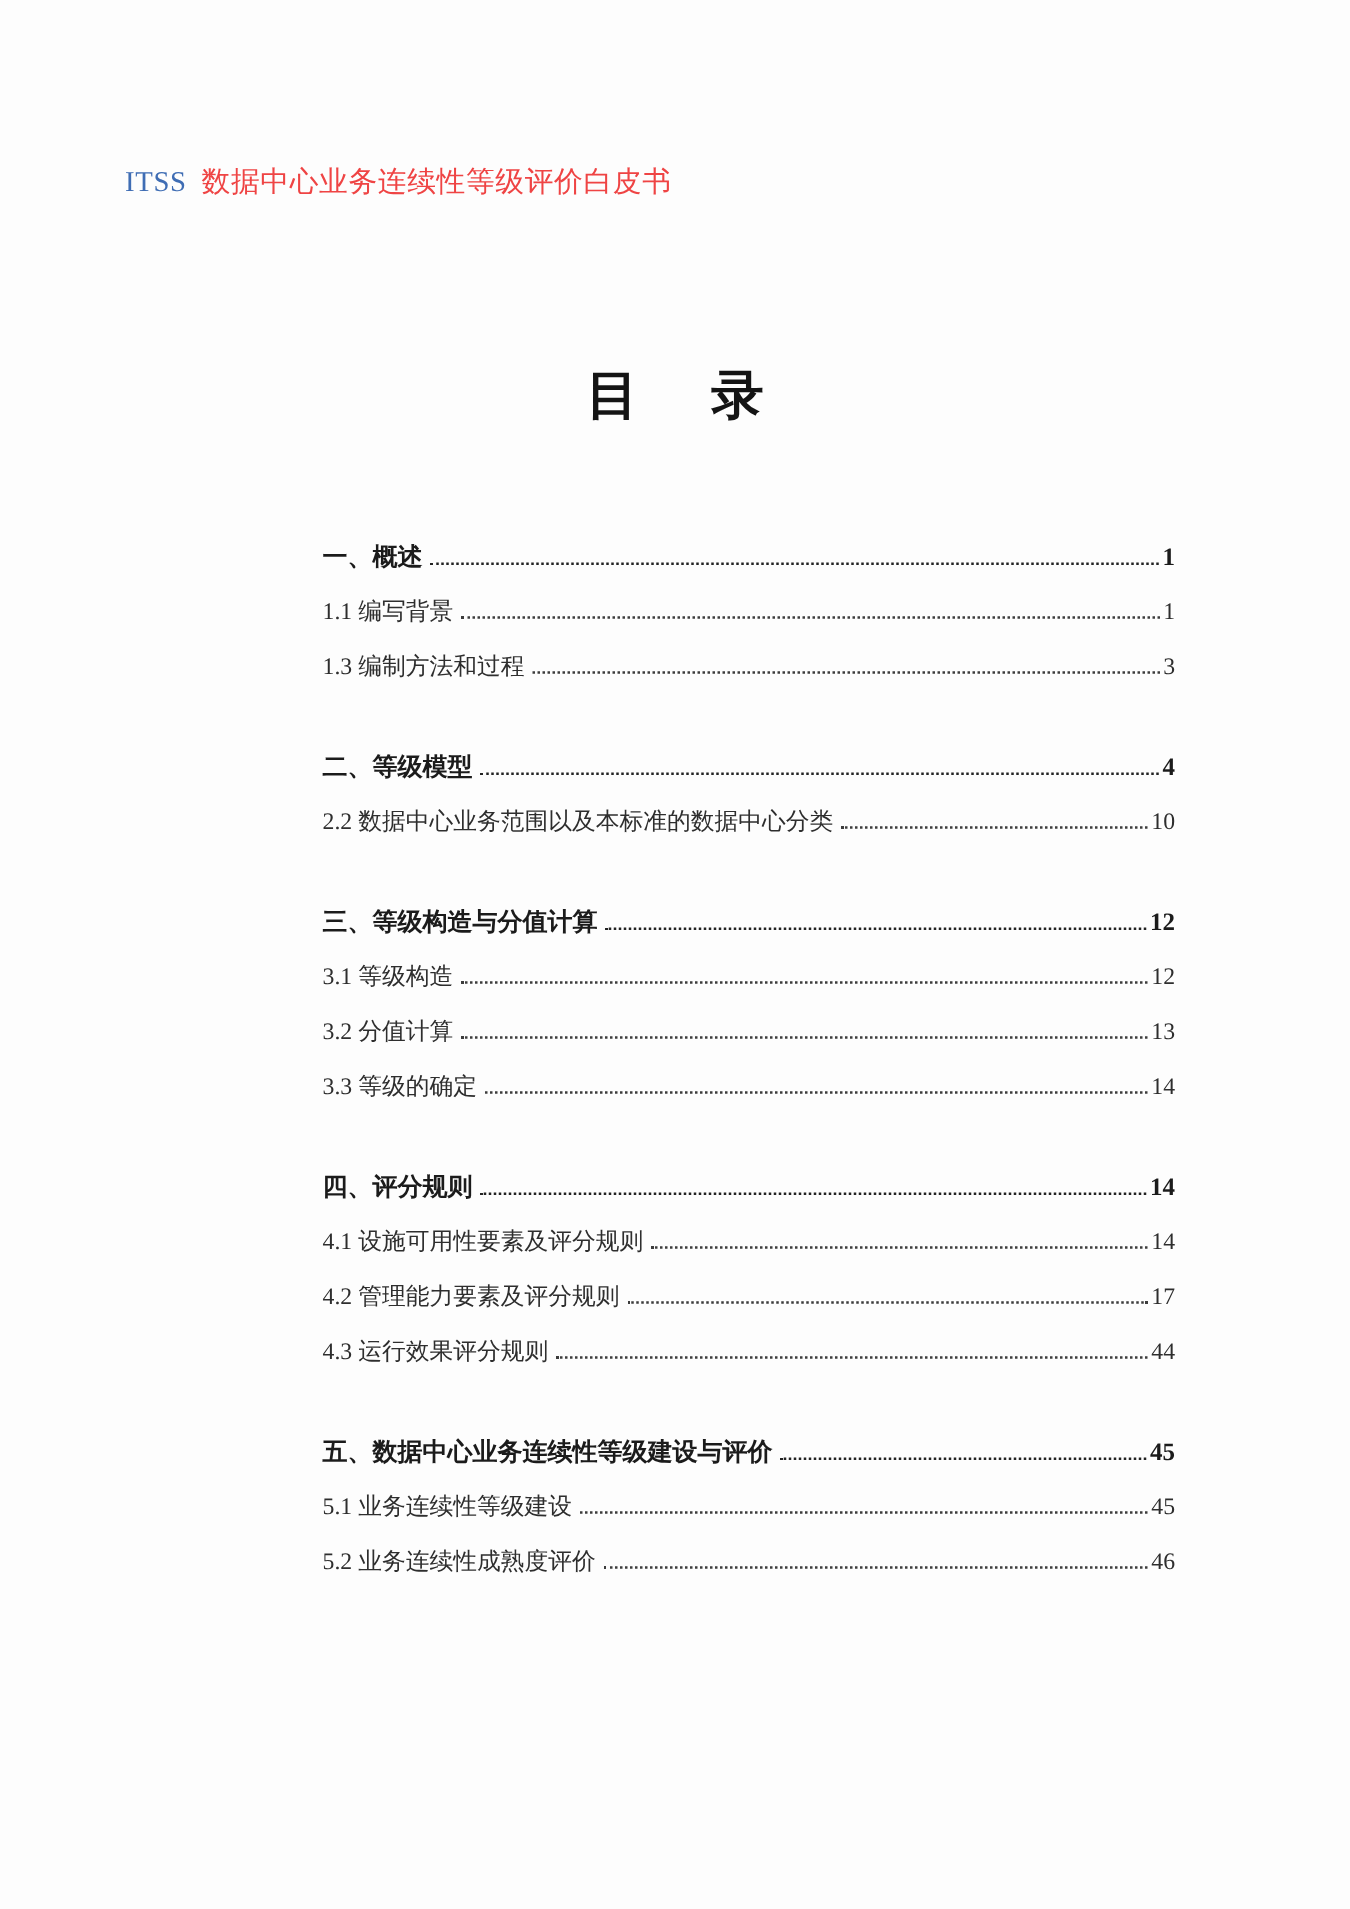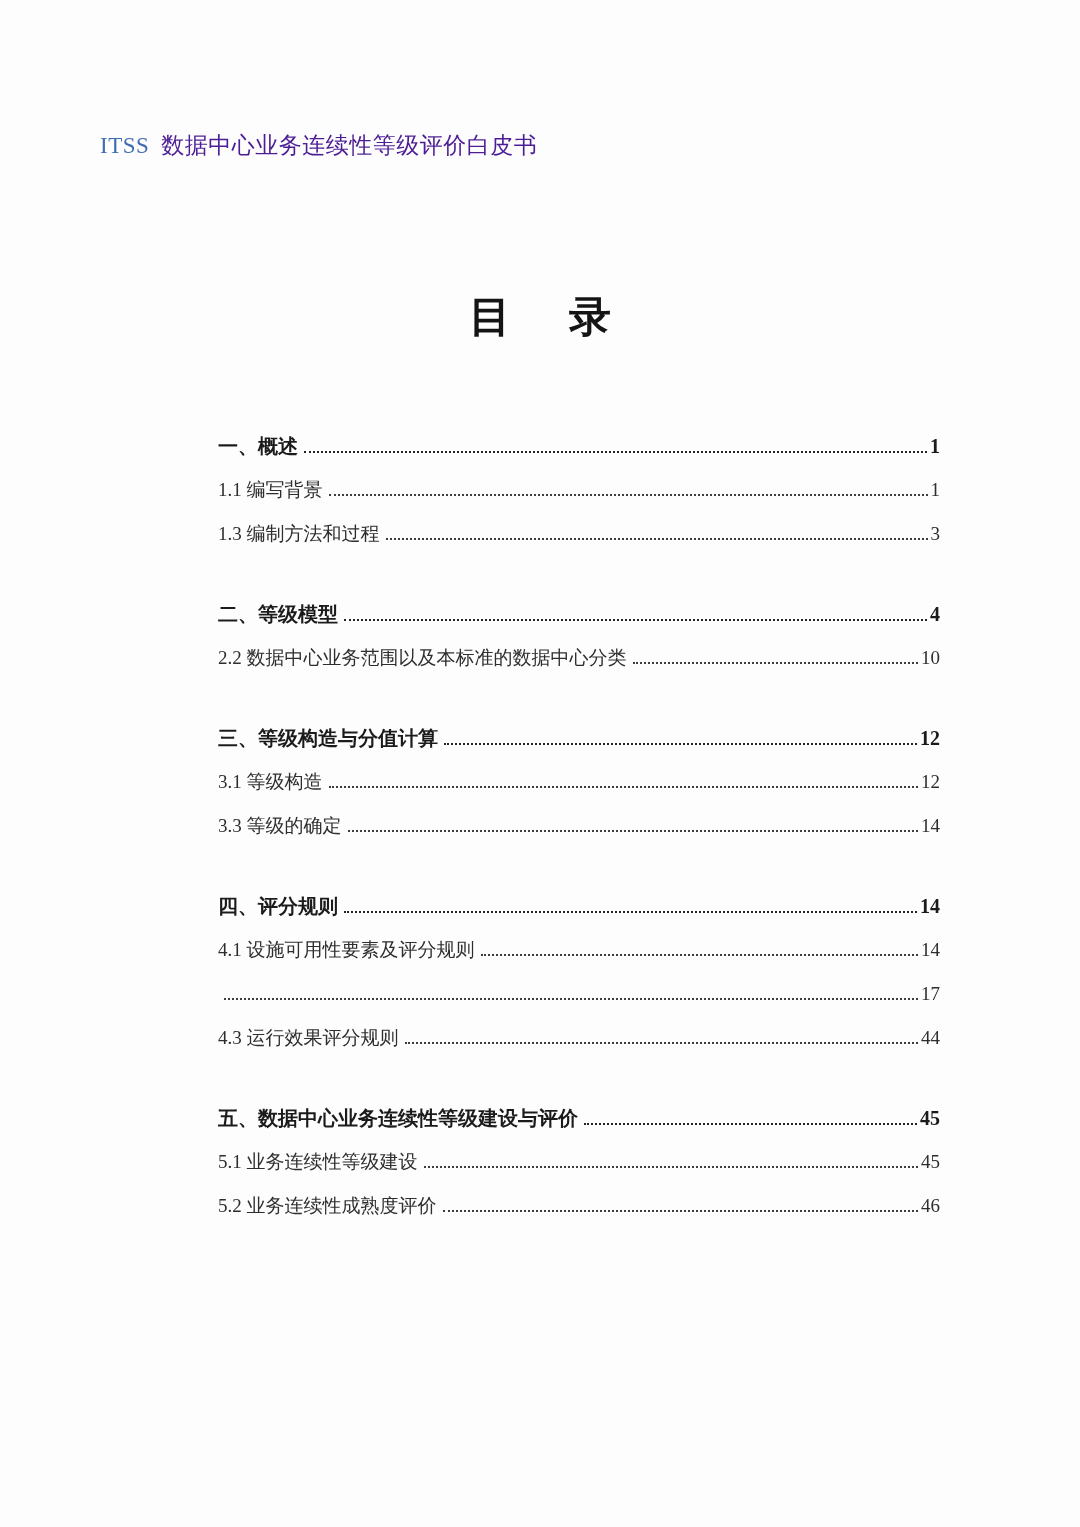--- a/index.html
+++ b/index.html
@@ -12,41 +12,41 @@
     overflow:hidden;
   }
 
   
   .doc-header {
     position:absolute; left:100px; top:130px;
     font-size:23px; letter-spacing:0.5px;
     white-space:nowrap;
   }
   .brand  { color:#3f6db4; margin-right:12px; }
-  .header-title { color:#4c1d95;text-align:center; }
+  .header-title { color:#ef4444;text-align:center; }
 
   
   .toc-title {
     position:absolute; top:294px; left:0; width:100%;
     margin:0; text-align:center;
     font-size:42px; line-height:1.1; font-weight:bold; color:#141414;
     font-family:"Liberation Serif","DejaVu Serif",serif;
   }
   .toc-title .gap { display:inline-block; width:58px; }
 
   
   .toc {
     position:absolute; left:218px; top:424px; width:722px;
   }
   .toc-section { margin-top:36px; }
   .toc-section:first-child { margin-top:0; }
 
   .toc-row {
     display:flex; align-items:baseline;
-    height:44px; line-height:44px;
+    height:44px; line-height:44px;margin-left:40px;
   }
   .toc-row .label { white-space:nowrap; }
 
   .heading-row { font-size:20px; font-weight:bold; color:#1b1b1b; }
   .item-row    { font-size:19px; font-weight:normal; color:#2e2e2e; }
 
   .dots {
     flex:1; min-width:18px;
     height:2px;
     border-bottom:2px dotted #3c3c3c;
@@ -103,37 +103,43 @@
           <span class="label">三、等级构造与分值计算</span>
           <div class="dots"></div>
           <span class="pagenum">12</span>
         </div>
         <div class="toc-row item-row">
           <span class="label">3.1 等级构造</span>
           <div class="dots"></div>
           <span class="pagenum">12</span>
         </div>
         <div class="toc-row item-row">
+          <span class="label">3.2 分值计算</span>
+          <div class="dots"></div>
+          <span class="pagenum">13</span>
+        </div>
+        <div class="toc-row item-row">
           <span class="label">3.3 等级的确定</span>
           <div class="dots"></div>
           <span class="pagenum">14</span>
         </div>
       </div>
       <div class="toc-section">
         <div class="toc-row heading-row">
           <span class="label">四、评分规则</span>
           <div class="dots"></div>
           <span class="pagenum">14</span>
         </div>
         <div class="toc-row item-row">
           <span class="label">4.1 设施可用性要素及评分规则</span>
           <div class="dots"></div>
           <span class="pagenum">14</span>
         </div>
         <div class="toc-row item-row">
+          <span class="label">4.2 管理能力要素及评分规则</span>
           <div class="dots"></div>
           <span class="pagenum">17</span>
         </div>
         <div class="toc-row item-row">
           <span class="label">4.3 运行效果评分规则</span>
           <div class="dots"></div>
           <span class="pagenum">44</span>
         </div>
       </div>
       <div class="toc-section">

